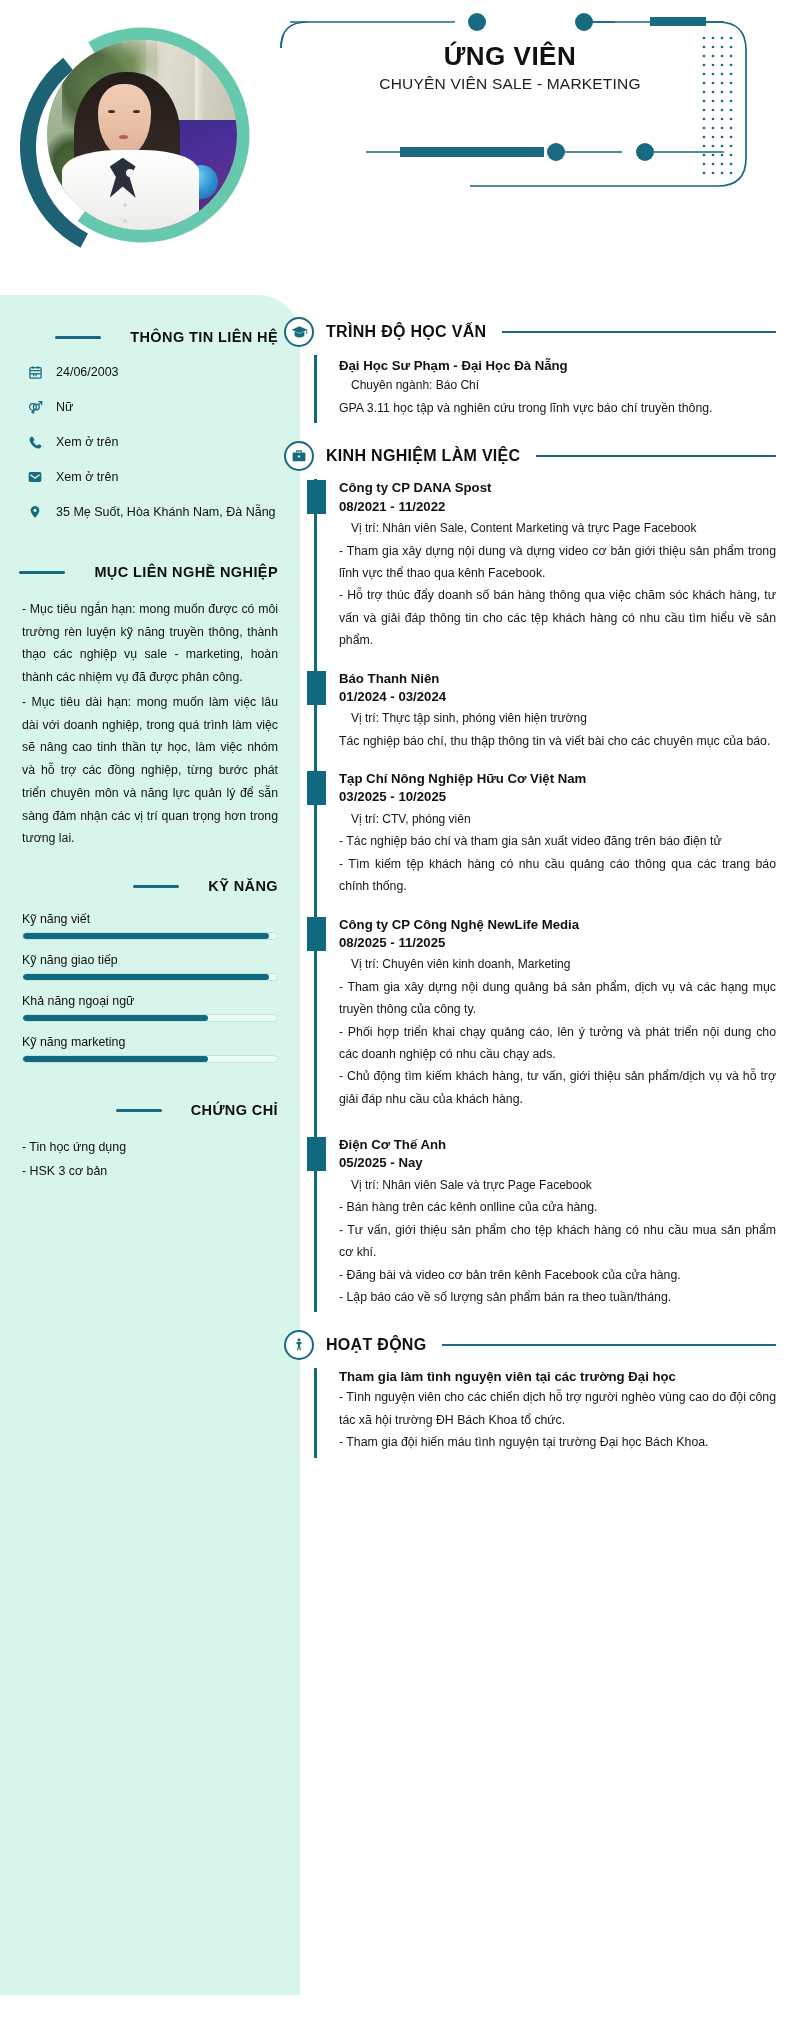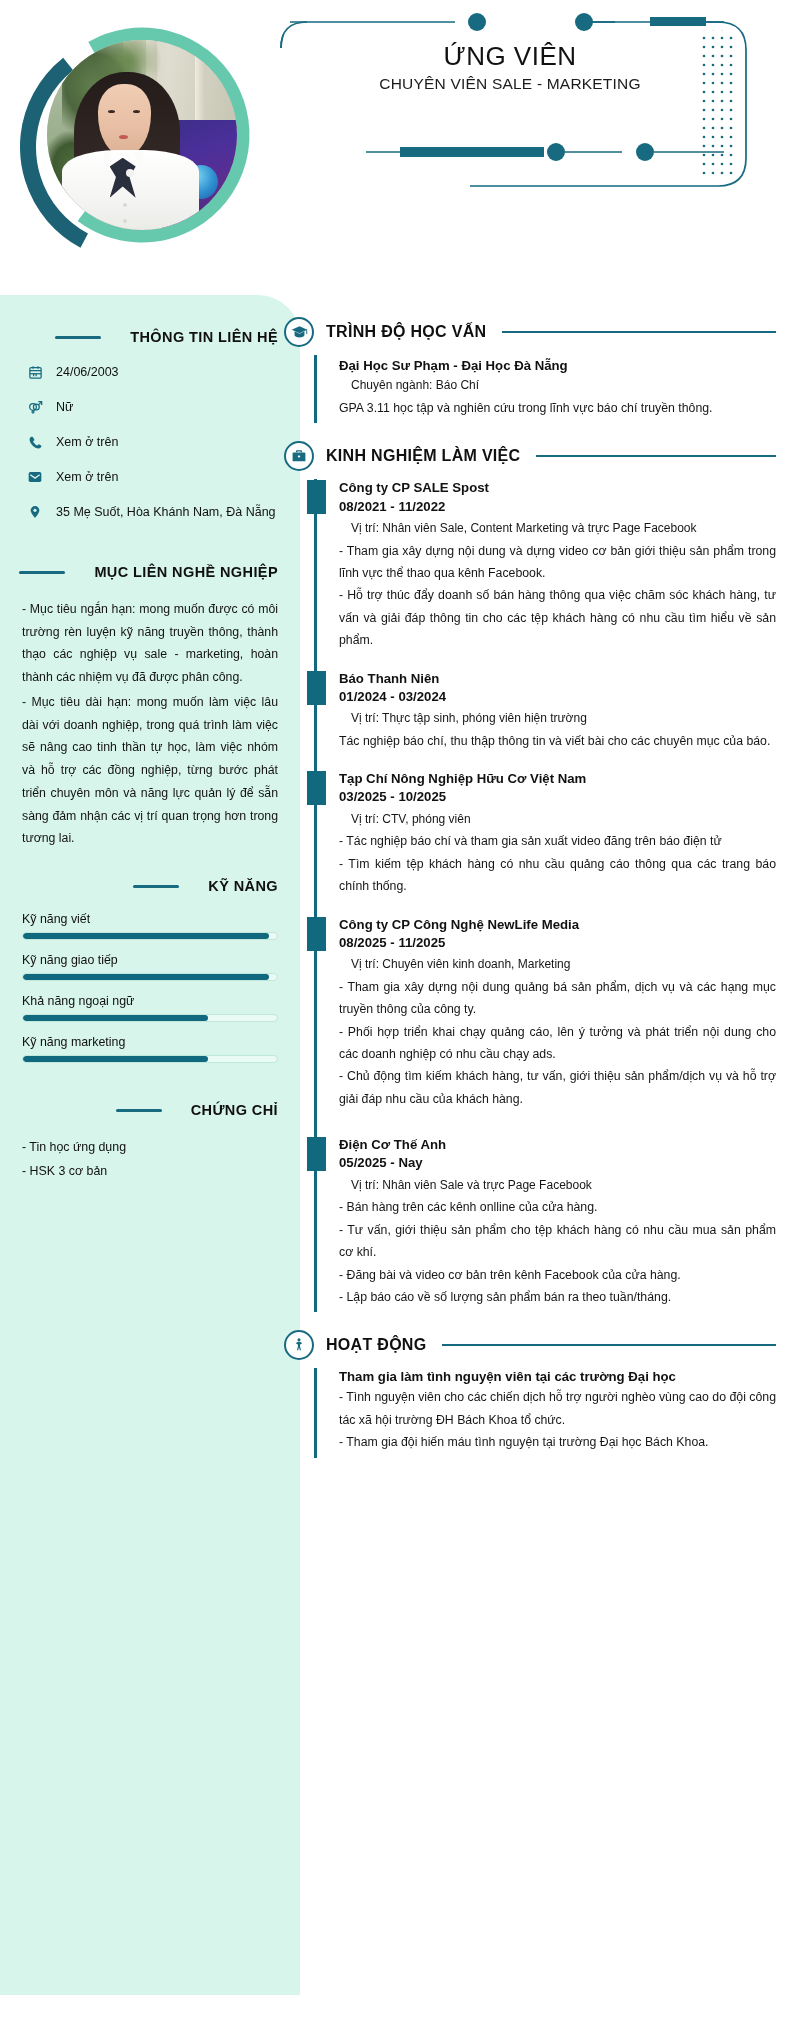--- a/index.html
+++ b/index.html
@@ -151,21 +151,21 @@
   .ph-btn2 { top: 94%; }
 
   .header-title-block {
     position: absolute;
     left: 300px; top: 42px;
     width: 420px;
     text-align: center;
   }
   .header-name {
     font-size: 26px;
-    font-weight: normal;
+    font-weight: bold;
     letter-spacing: .5px;
     color: #111111;
     line-height: 1.12;
   }
   .header-role {
     font-size: 15.5px;
     color: #1b1b1b;
     letter-spacing: .2px;
     margin-top: 4px;
   }
@@ -585,21 +585,21 @@
             <rect x="10.3" y="11.4" width="3.4" height="2.6" fill="#ffffff"></rect>
           </svg>
         </span>
         <span class="mn-title">KINH NGHIỆM LÀM VIỆC</span>
         <span class="rule"></span>
       </div>
 
       <div class="tl">
 
         <div class="tl-item mark">
-          <div class="tl-org">Công ty CP SALE Spost</div>
+          <div class="tl-org">Công ty CP DANA Spost</div>
           <div class="tl-date">08/2021 - 11/2022</div>
           <div class="tl-sub">Vị trí: Nhân viên Sale, Content Marketing và trực Page Facebook</div>
           <div class="tl-line">- Tham gia xây dựng nội dung và dựng video cơ bản giới thiệu sản phẩm trong lĩnh vực thể thao qua kênh Facebook.</div>
           <div class="tl-line">- Hỗ trợ thúc đẩy doanh số bán hàng thông qua việc chăm sóc khách hàng, tư vấn và giải đáp thông tin cho các tệp khách hàng có nhu cầu tìm hiểu về sản phẩm.</div>
         </div>
         <div class="blk-gap"></div>
 
         <div class="tl-item mark">
           <div class="tl-org">Báo Thanh Niên</div>
           <div class="tl-date">01/2024 - 03/2024</div>

